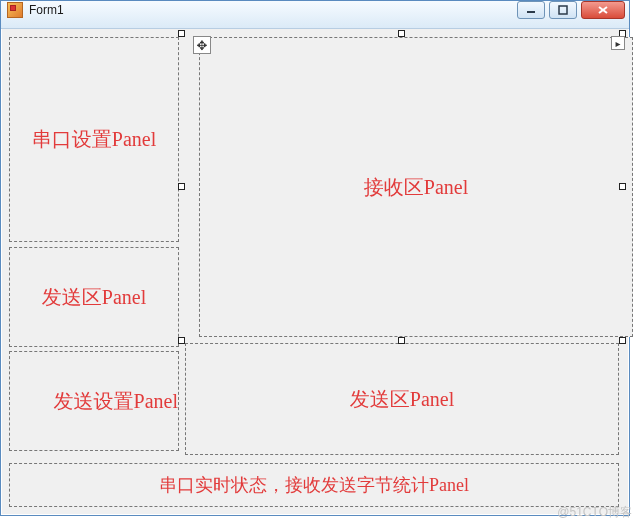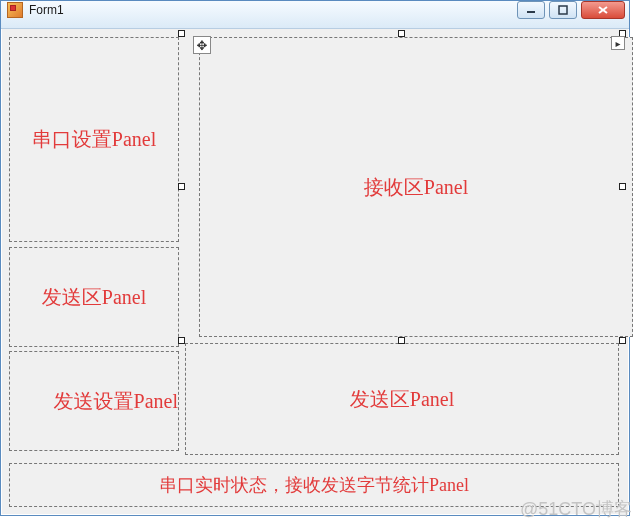--- a/index.html
+++ b/index.html
@@ -95,21 +95,21 @@
     font-size:13px; color:#333;
   }
   .tri-glyph {
     position:absolute; width:14px; height:14px;
     background:#fff; border:1px solid #888;
     display:flex; align-items:center; justify-content:center;
     font-size:10px; color:#333;
   }
   .watermark {
     position:absolute; right:6px; bottom:4px;
-    font-size:18px; color:#c4c4c4;
+    font-size:12px; color:#c4c4c4;
     font-family: Arial, sans-serif;
   }
 </style>
 </head>
 <body>
 
 <div class="window">
   <div class="titlebar">
     <span class="app-icon"></span>
     <span class="title-text">Form1</span>

